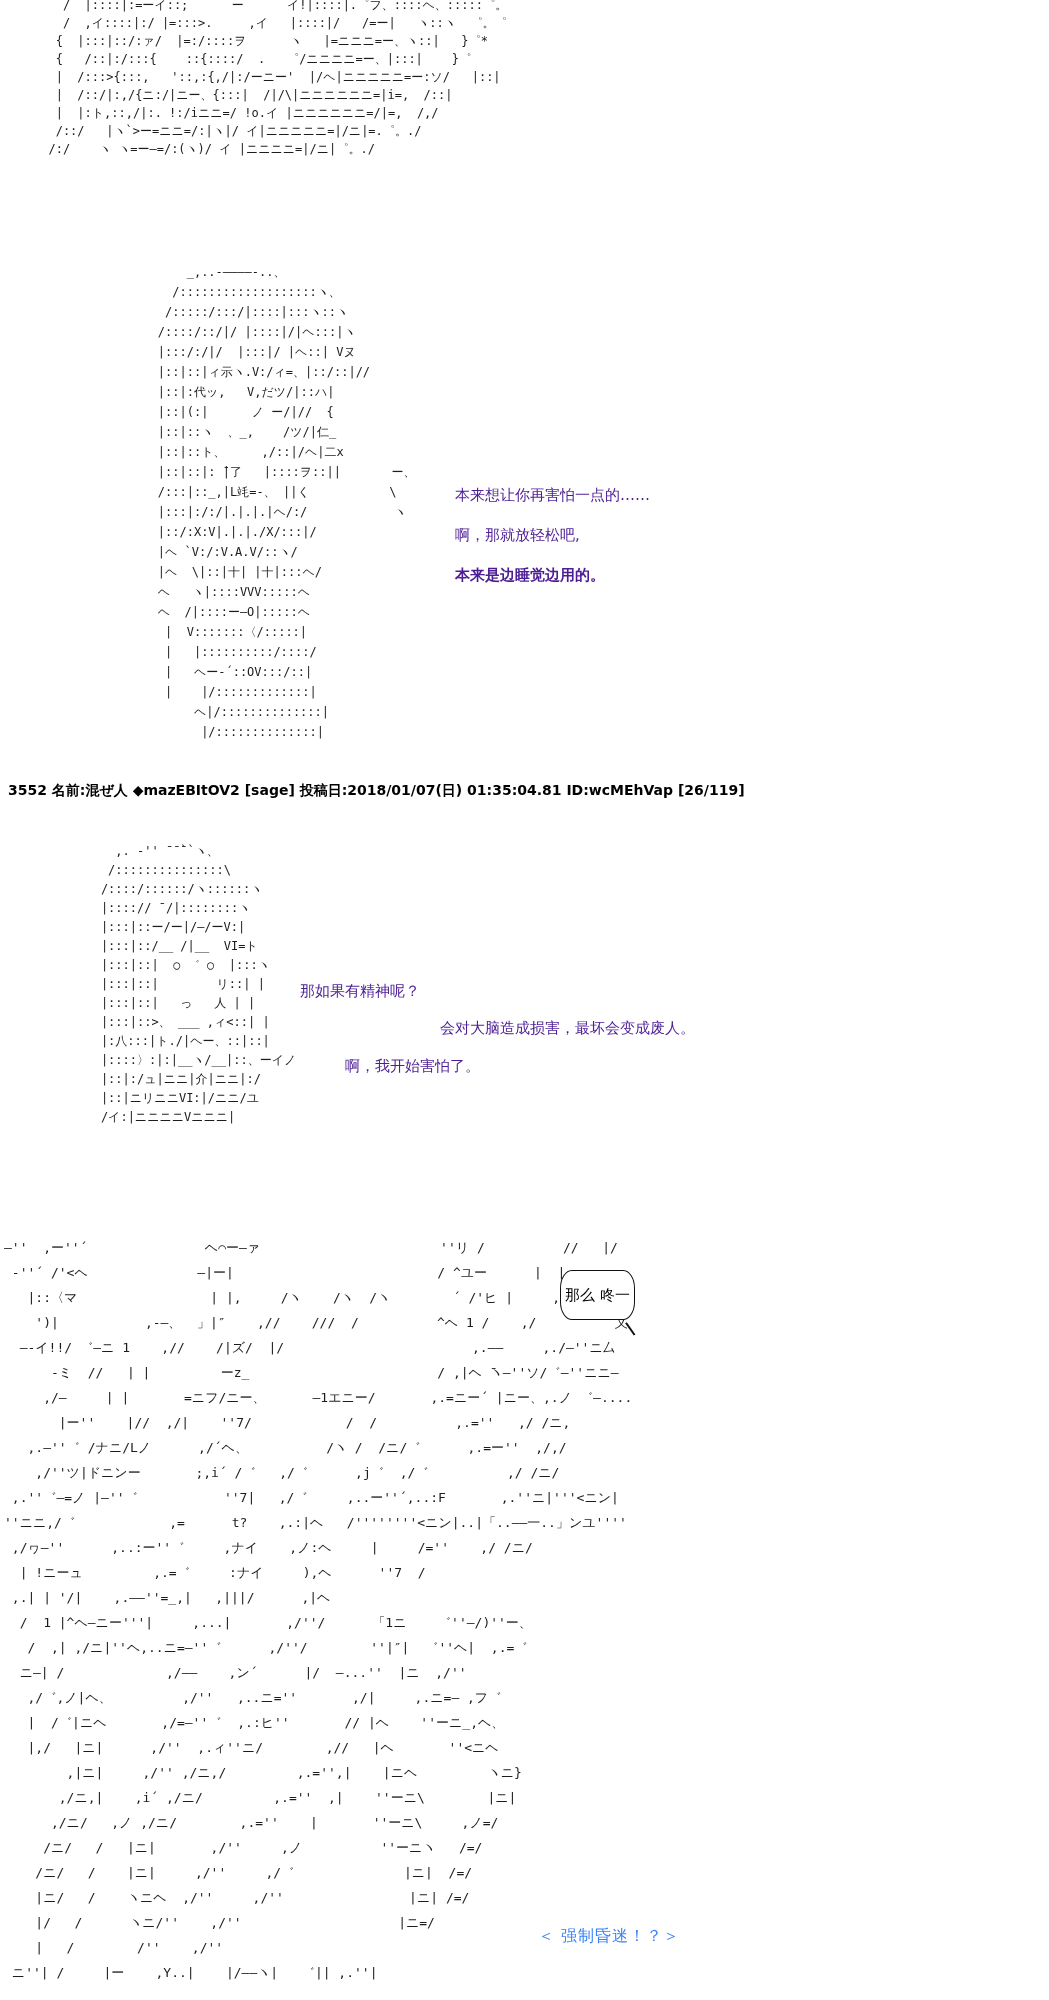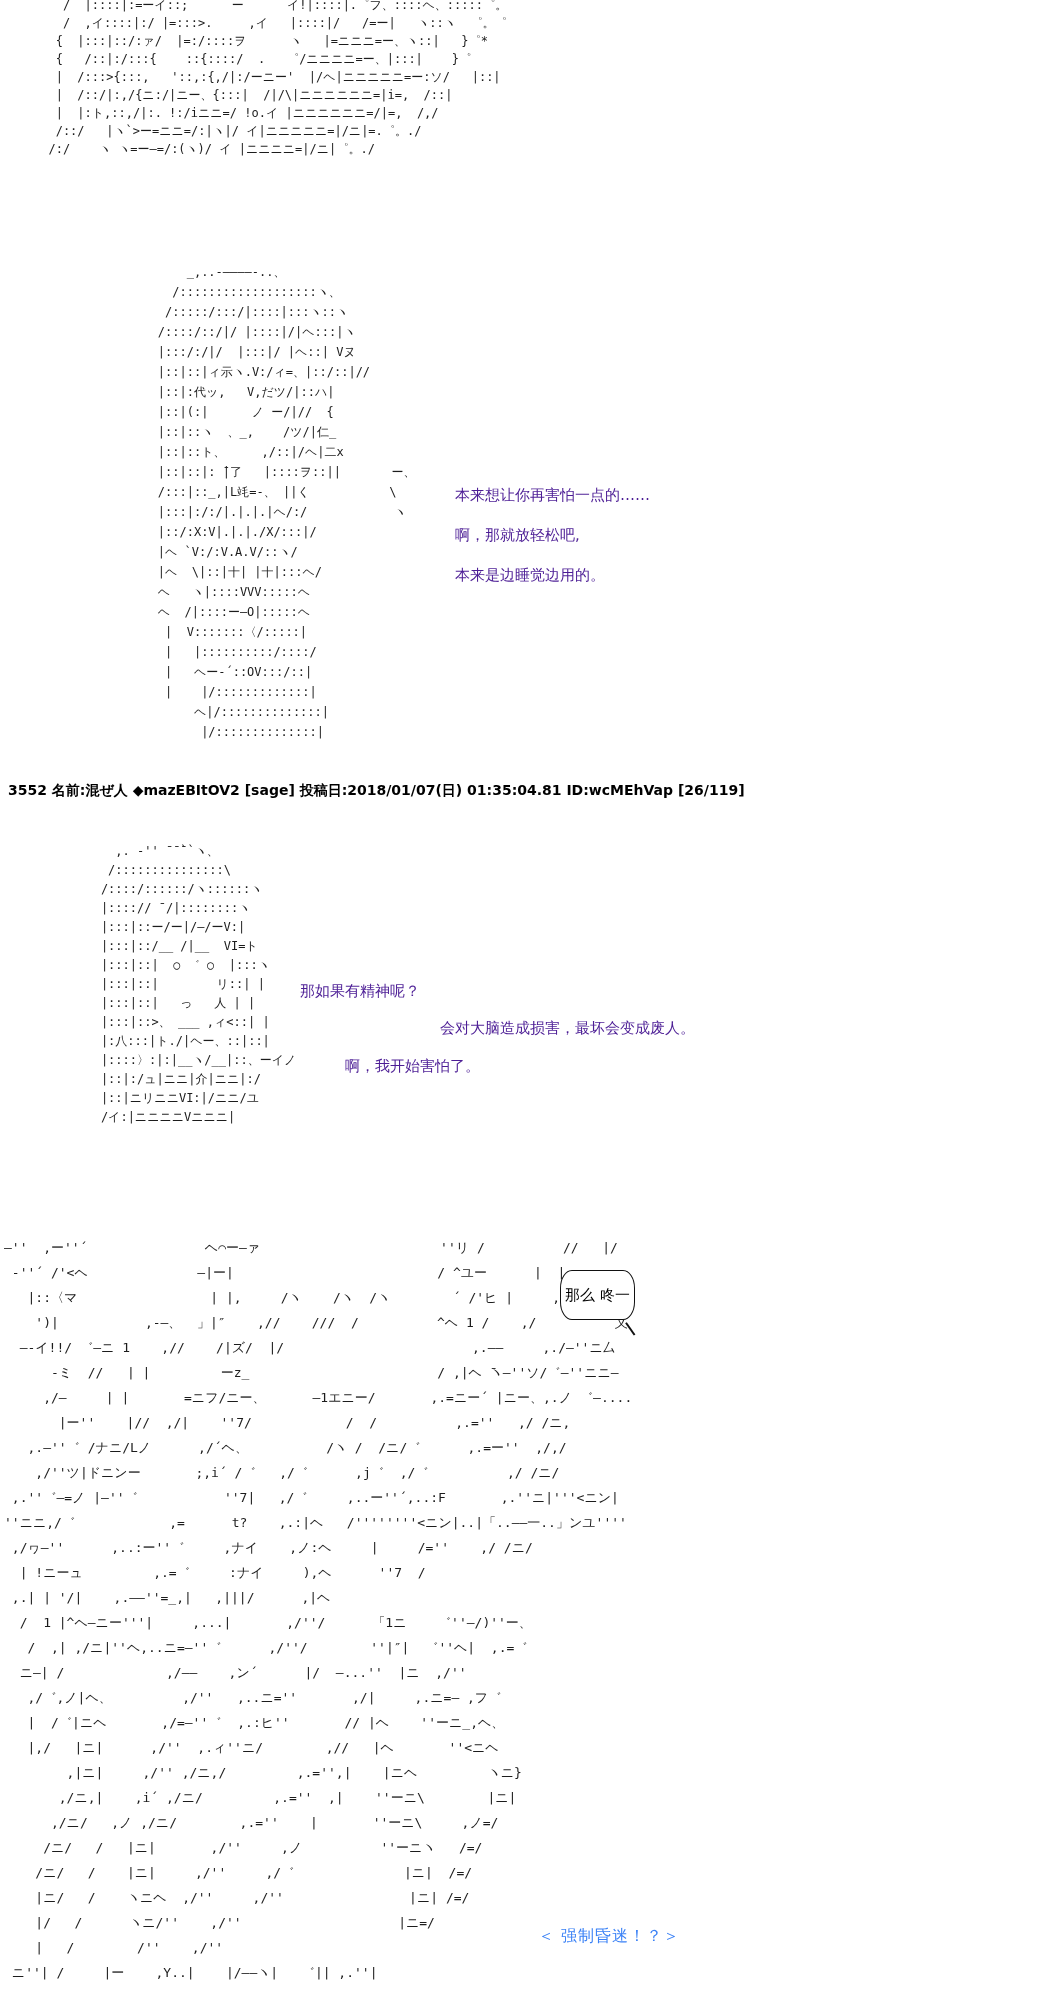--- a/index.html
+++ b/index.html
@@ -65,21 +65,21 @@
         ヘ   ヽ|::::VVV:::::ヘ
         ヘ  /|::::ー―O|:::::ヘ
          |  V:::::::〈/:::::|
          |   |::::::::::/::::/
          |   ヘー-´::OV:::/::|
          |    |/:::::::::::::|
              ヘ|/::::::::::::::|
               |/::::::::::::::|</pre>
   <div class="dialogue" style="left:455px; top:486px;">本来想让你再害怕一点的……</div>
   <div class="dialogue" style="left:455px; top:526px;">啊，那就放轻松吧,</div>
-  <div class="dialogue" style="left:455px; top:566px;">本来是边睡觉边用的。</div>
+  <div class="dialogue" style="left:455px; top:566px;font-weight:bold;">本来是边睡觉边用的。</div>
 
   <div class="post-header" style="left:8px; top:782px;">3552 名前:混ぜ人 ◆mazEBItOV2 [sage] 投稿日:2018/01/07(日) 01:35:04.81 ID:wcMEhVap [26/119]</div>
 
   <pre class="aa" id="aa-girl-b" style="left:72px; top:842px;">      ,. -'' ̄ ̄ ̄``ヽ、
      /:::::::::::::::\
     /::::/::::::/ヽ::::::ヽ
     |::::// ̄ /|::::::::ヽ
     |:::|::ー/ー|/―/ーV:|
     |:::|::/__ /|__  VI=ト
     |:::|::|  ○ ゛ ○  |:::ヽ

